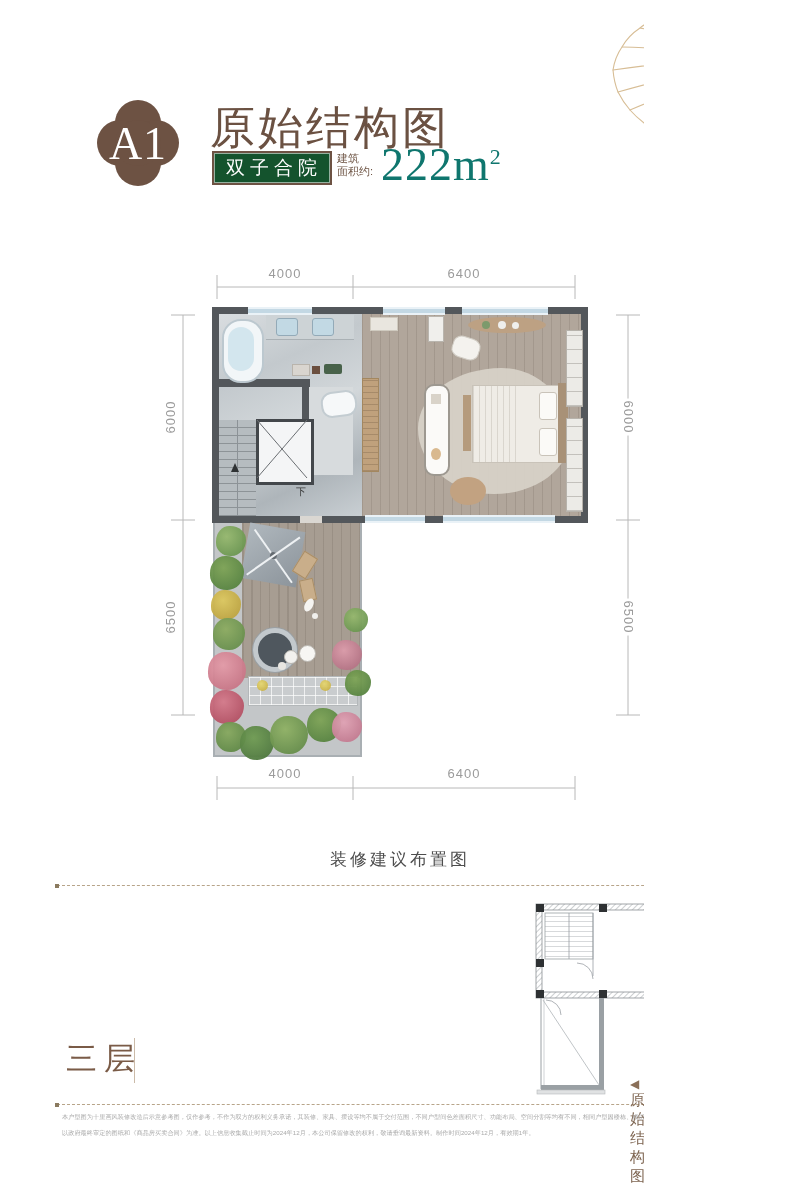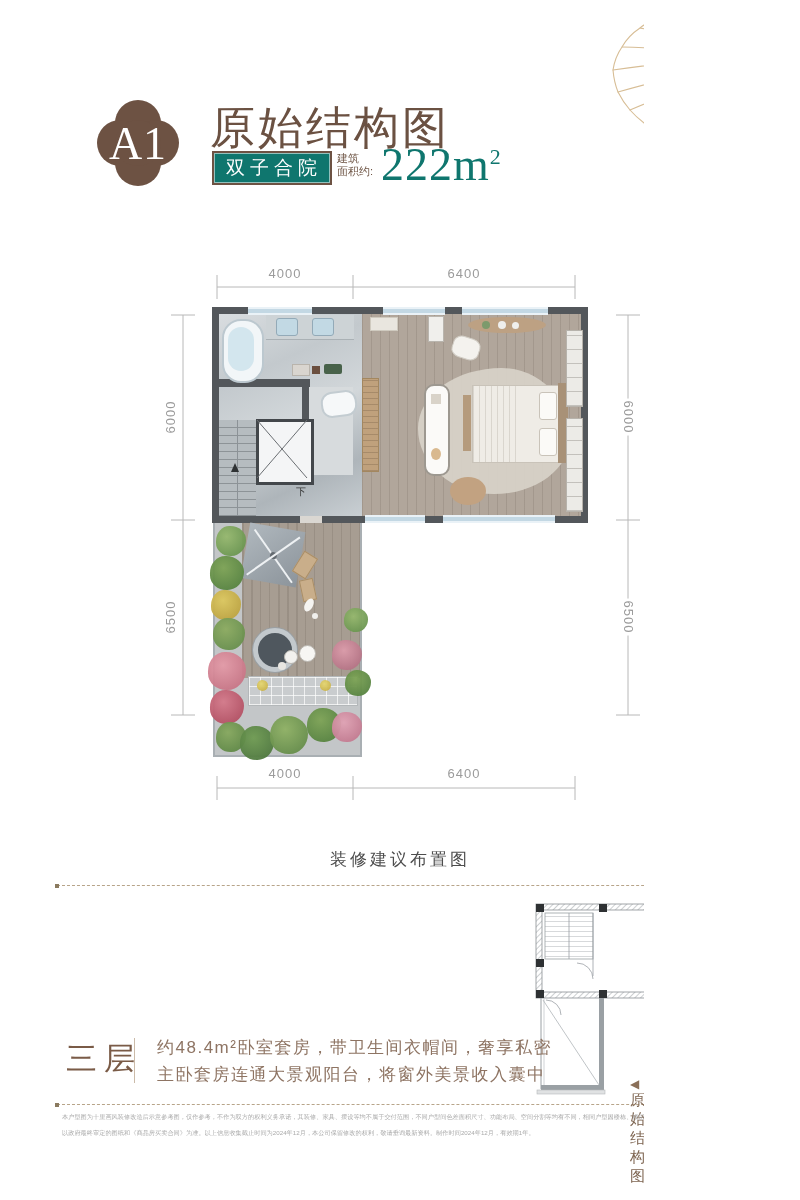--- a/index.html
+++ b/index.html
@@ -6,21 +6,21 @@
   #page{position:relative;width:644px;height:1200px;background:#ffffff;overflow:hidden;
         font-family:"Liberation Sans",sans-serif;}
 
   
   .badge{position:absolute;left:97px;top:100px;width:82px;height:86px;}
   .badge .lobe{position:absolute;width:46px;height:46px;border-radius:50%;background:#6d5243;}
   .badge-text{position:absolute;inset:0;display:flex;align-items:center;justify-content:center;
               color:#fff;font:400 46px "Liberation Serif",serif;letter-spacing:1px;}
   .title{position:absolute;left:210px;top:98px;font-family:"Liberation Serif",serif;
          font-size:45px;color:#6b5142;letter-spacing:3px;}
-  .tag{position:absolute;left:212px;top:151px;background:#0f766e;color:#fff;
+  .tag{position:absolute;left:212px;top:151px;background:#14532d;color:#fff;
        font-size:19px;letter-spacing:5px;padding:4px 10px 4px 14px;
        box-shadow:inset 0 0 0 2px #6d5243, inset 0 0 0 3px rgba(255,255,255,.55);}
   .area-label{position:absolute;left:337px;top:152px;font-size:11px;line-height:13px;color:#6f5646;}
   .area-value{position:absolute;left:381px;top:138px;font-family:"Liberation Serif",serif;
               font-size:46px;color:#0f766e;letter-spacing:1px;}
   .area-value sup{font-size:22px;}
 
   
   .dim{position:absolute;font-size:13px;color:#9b9b9b;letter-spacing:1px;background:#fff;padding:0 2px;}
   .dim.h{transform:translateX(-50%);}
@@ -287,21 +287,17 @@
     <rect x="8" y="184" width="63" height="5" fill="#9aa0a4"></rect>
     <rect x="4" y="189" width="68" height="4" fill="#e0e2e3" stroke="#b5b9bb" stroke-width="0.6"></rect>
     <line x1="10" y1="99" x2="66" y2="184" stroke="#b0b5b9" stroke-width="0.8"></line>
   </svg>
   <div class="struct-label">
     <span class="tri">◀</span><span>原始结构图</span>
   </div>
 
   <div class="floor-label">三层</div>
   <div class="vdiv"></div>
-  <div class="desc">
-    <div>约48.4m²卧室套房，带卫生间衣帽间，奢享私密</div>
-    <div>主卧套房连通大景观阳台，将窗外美景收入囊中</div>
-  </div>
 
   <div class="disc" style="top:1112px;">本户型图为十里画风装修改造后示意参考图，仅作参考，不作为双方的权利义务承诺，其装修、家具、摆设等均不属于交付范围，不同户型间色差面积尺寸、功能布局、空间分割等均有不同，相同户型因楼栋、楼层、单元等差异，局部结构、面积等也可能不同，具体</div>
   <div class="disc" style="top:1128px;">以政府最终审定的图纸和《商品房买卖合同》为准。以上信息收集截止时间为2024年12月，本公司保留修改的权利，敬请垂询最新资料。制作时间2024年12月，有效期1年。</div>
 
 </div>
 
 </body></html>

